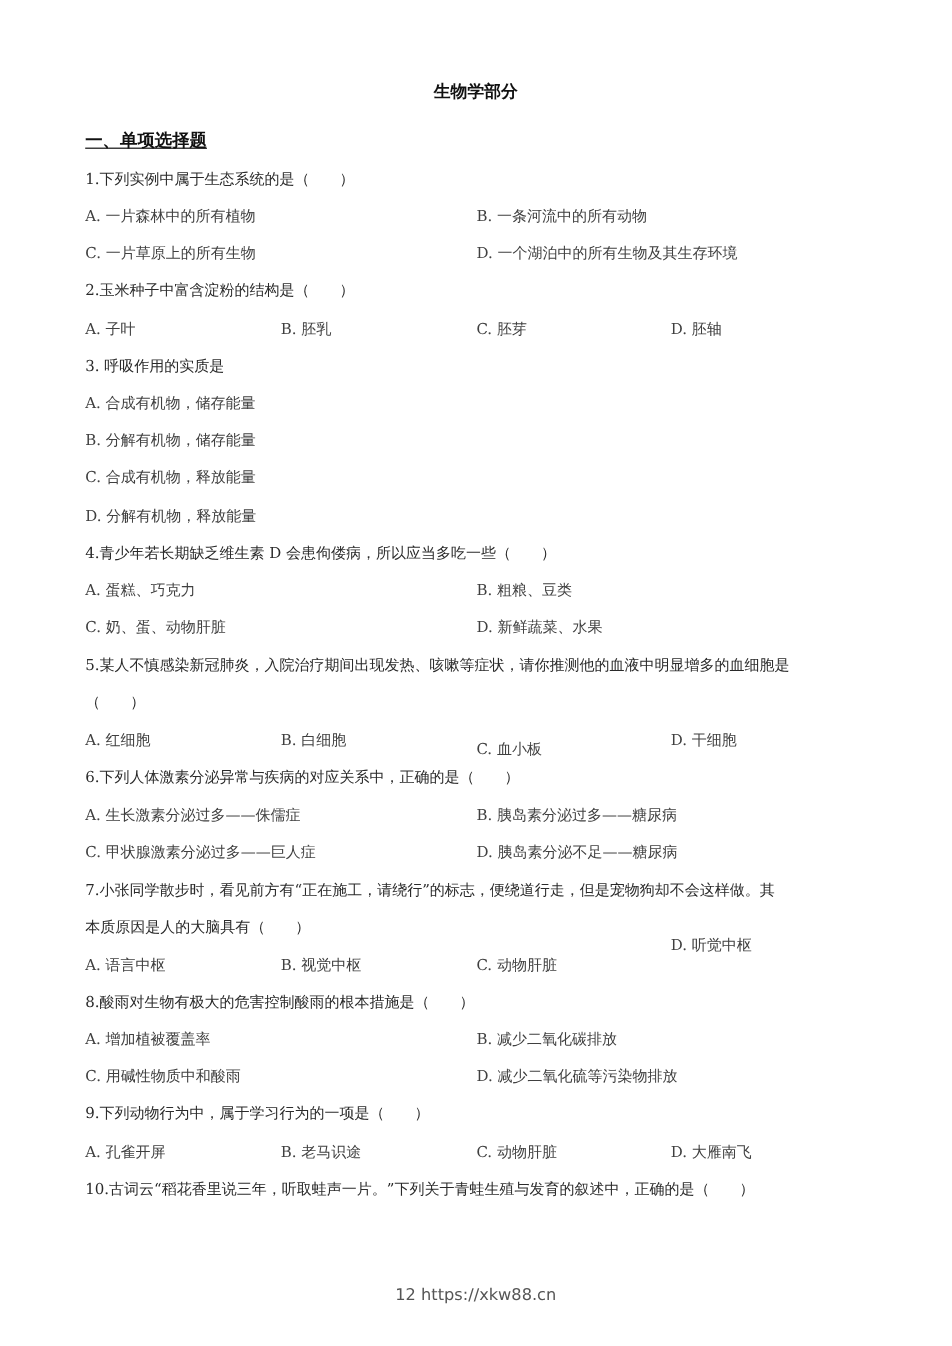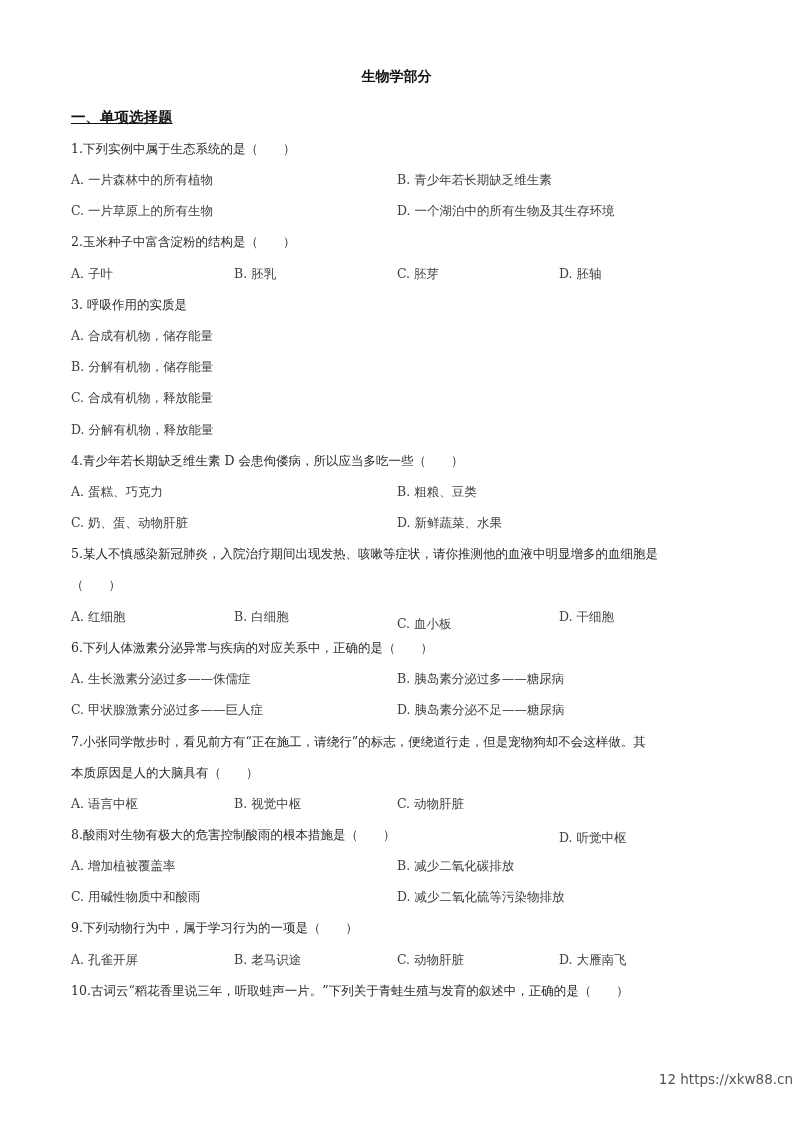--- a/index.html
+++ b/index.html
@@ -4,32 +4,32 @@
 <style>
   html, body { margin: 0; padding: 0; background: #ffffff; }
   body { width: 793px; height: 1122px; position: relative; overflow: hidden;
          font-family: "DejaVu Serif", "Liberation Serif", serif; color: #222; }
   .title { position: absolute; top: 68px; left: 0; width: 793px; text-align: center;
            font-family: "DejaVu Sans", "Liberation Sans", sans-serif; font-weight: bold; font-size: 14px; color: #111; }
   .section { position: absolute; top: 108px; left: 71px; font-family: "DejaVu Sans", "Liberation Sans", sans-serif;
              font-weight: bold; font-size: 14.5px; color: #111; text-decoration: underline; }
   .line { position: absolute; left: 71px; font-size: 12.5px; line-height: 20px; white-space: nowrap; color: #2a2a2a; }
   .opt { position: absolute; font-size: 12.5px; line-height: 20px; white-space: nowrap; color: #404040; }
-  .footer { position: absolute; top: 1071px; left: 0; width: 793px; text-align: right;
+  .footer { position: absolute; top: 1071px; left: 0; width: 793px; text-align: center;
             font-family: "DejaVu Sans", "Liberation Sans", sans-serif; font-size: 13.5px; color: #555; }
 </style>
 </head>
 <body>
 
 <div class="title">生物学部分</div>
 <div class="section">一、单项选择题</div>
 
 <div class="line" style="top:139px">1.下列实例中属于生态系统的是（　　）</div>
 <div class="opt" style="top:170px;left:71px">A.  一片森林中的所有植物</div>
-<div class="opt" style="top:170px;left:397px">B.  青少年若长期缺乏维生素</div>
+<div class="opt" style="top:170px;left:397px">B.  一条河流中的所有动物</div>
 <div class="opt" style="top:201px;left:71px">C.  一片草原上的所有生物</div>
 <div class="opt" style="top:201px;left:397px">D.  一个湖泊中的所有生物及其生存环境</div>
 
 <div class="line" style="top:232px">2.玉米种子中富含淀粉的结构是（　　）</div>
 <div class="opt" style="top:264px;left:71px">A.  子叶</div>
 <div class="opt" style="top:264px;left:234px">B.  胚乳</div>
 <div class="opt" style="top:264px;left:397px">C.  胚芽</div>
 <div class="opt" style="top:264px;left:559px">D.  胚轴</div>
 
 <div class="line" style="top:295px">3.  呼吸作用的实质是</div>
@@ -55,21 +55,21 @@
 <div class="opt" style="top:669px;left:71px">A.  生长激素分泌过多——侏儒症</div>
 <div class="opt" style="top:669px;left:397px">B.  胰岛素分泌过多——糖尿病</div>
 <div class="opt" style="top:700px;left:71px">C.  甲状腺激素分泌过多——巨人症</div>
 <div class="opt" style="top:700px;left:397px">D.  胰岛素分泌不足——糖尿病</div>
 
 <div class="line" style="top:732px">7.小张同学散步时，看见前方有“正在施工，请绕行”的标志，便绕道行走，但是宠物狗却不会这样做。其</div>
 <div class="line" style="top:763px">本质原因是人的大脑具有（　　）</div>
 <div class="opt" style="top:794px;left:71px">A.  语言中枢</div>
 <div class="opt" style="top:794px;left:234px">B.  视觉中枢</div>
 <div class="opt" style="top:794px;left:397px">C.  动物肝脏</div>
-<div class="opt" style="top:828px;left:559px">D.  听觉中枢</div>
+<div class="opt" style="top:778px;left:559px">D.  听觉中枢</div>
 
 <div class="line" style="top:825px">8.酸雨对生物有极大的危害控制酸雨的根本措施是（　　）</div>
 <div class="opt" style="top:856px;left:71px">A.  增加植被覆盖率</div>
 <div class="opt" style="top:856px;left:397px">B.  减少二氧化碳排放</div>
 <div class="opt" style="top:887px;left:71px">C.  用碱性物质中和酸雨</div>
 <div class="opt" style="top:887px;left:397px">D.  减少二氧化硫等污染物排放</div>
 
 <div class="line" style="top:918px">9.下列动物行为中，属于学习行为的一项是（　　）</div>
 <div class="opt" style="top:950px;left:71px">A.  孔雀开屏</div>
 <div class="opt" style="top:950px;left:234px">B.  老马识途</div>

